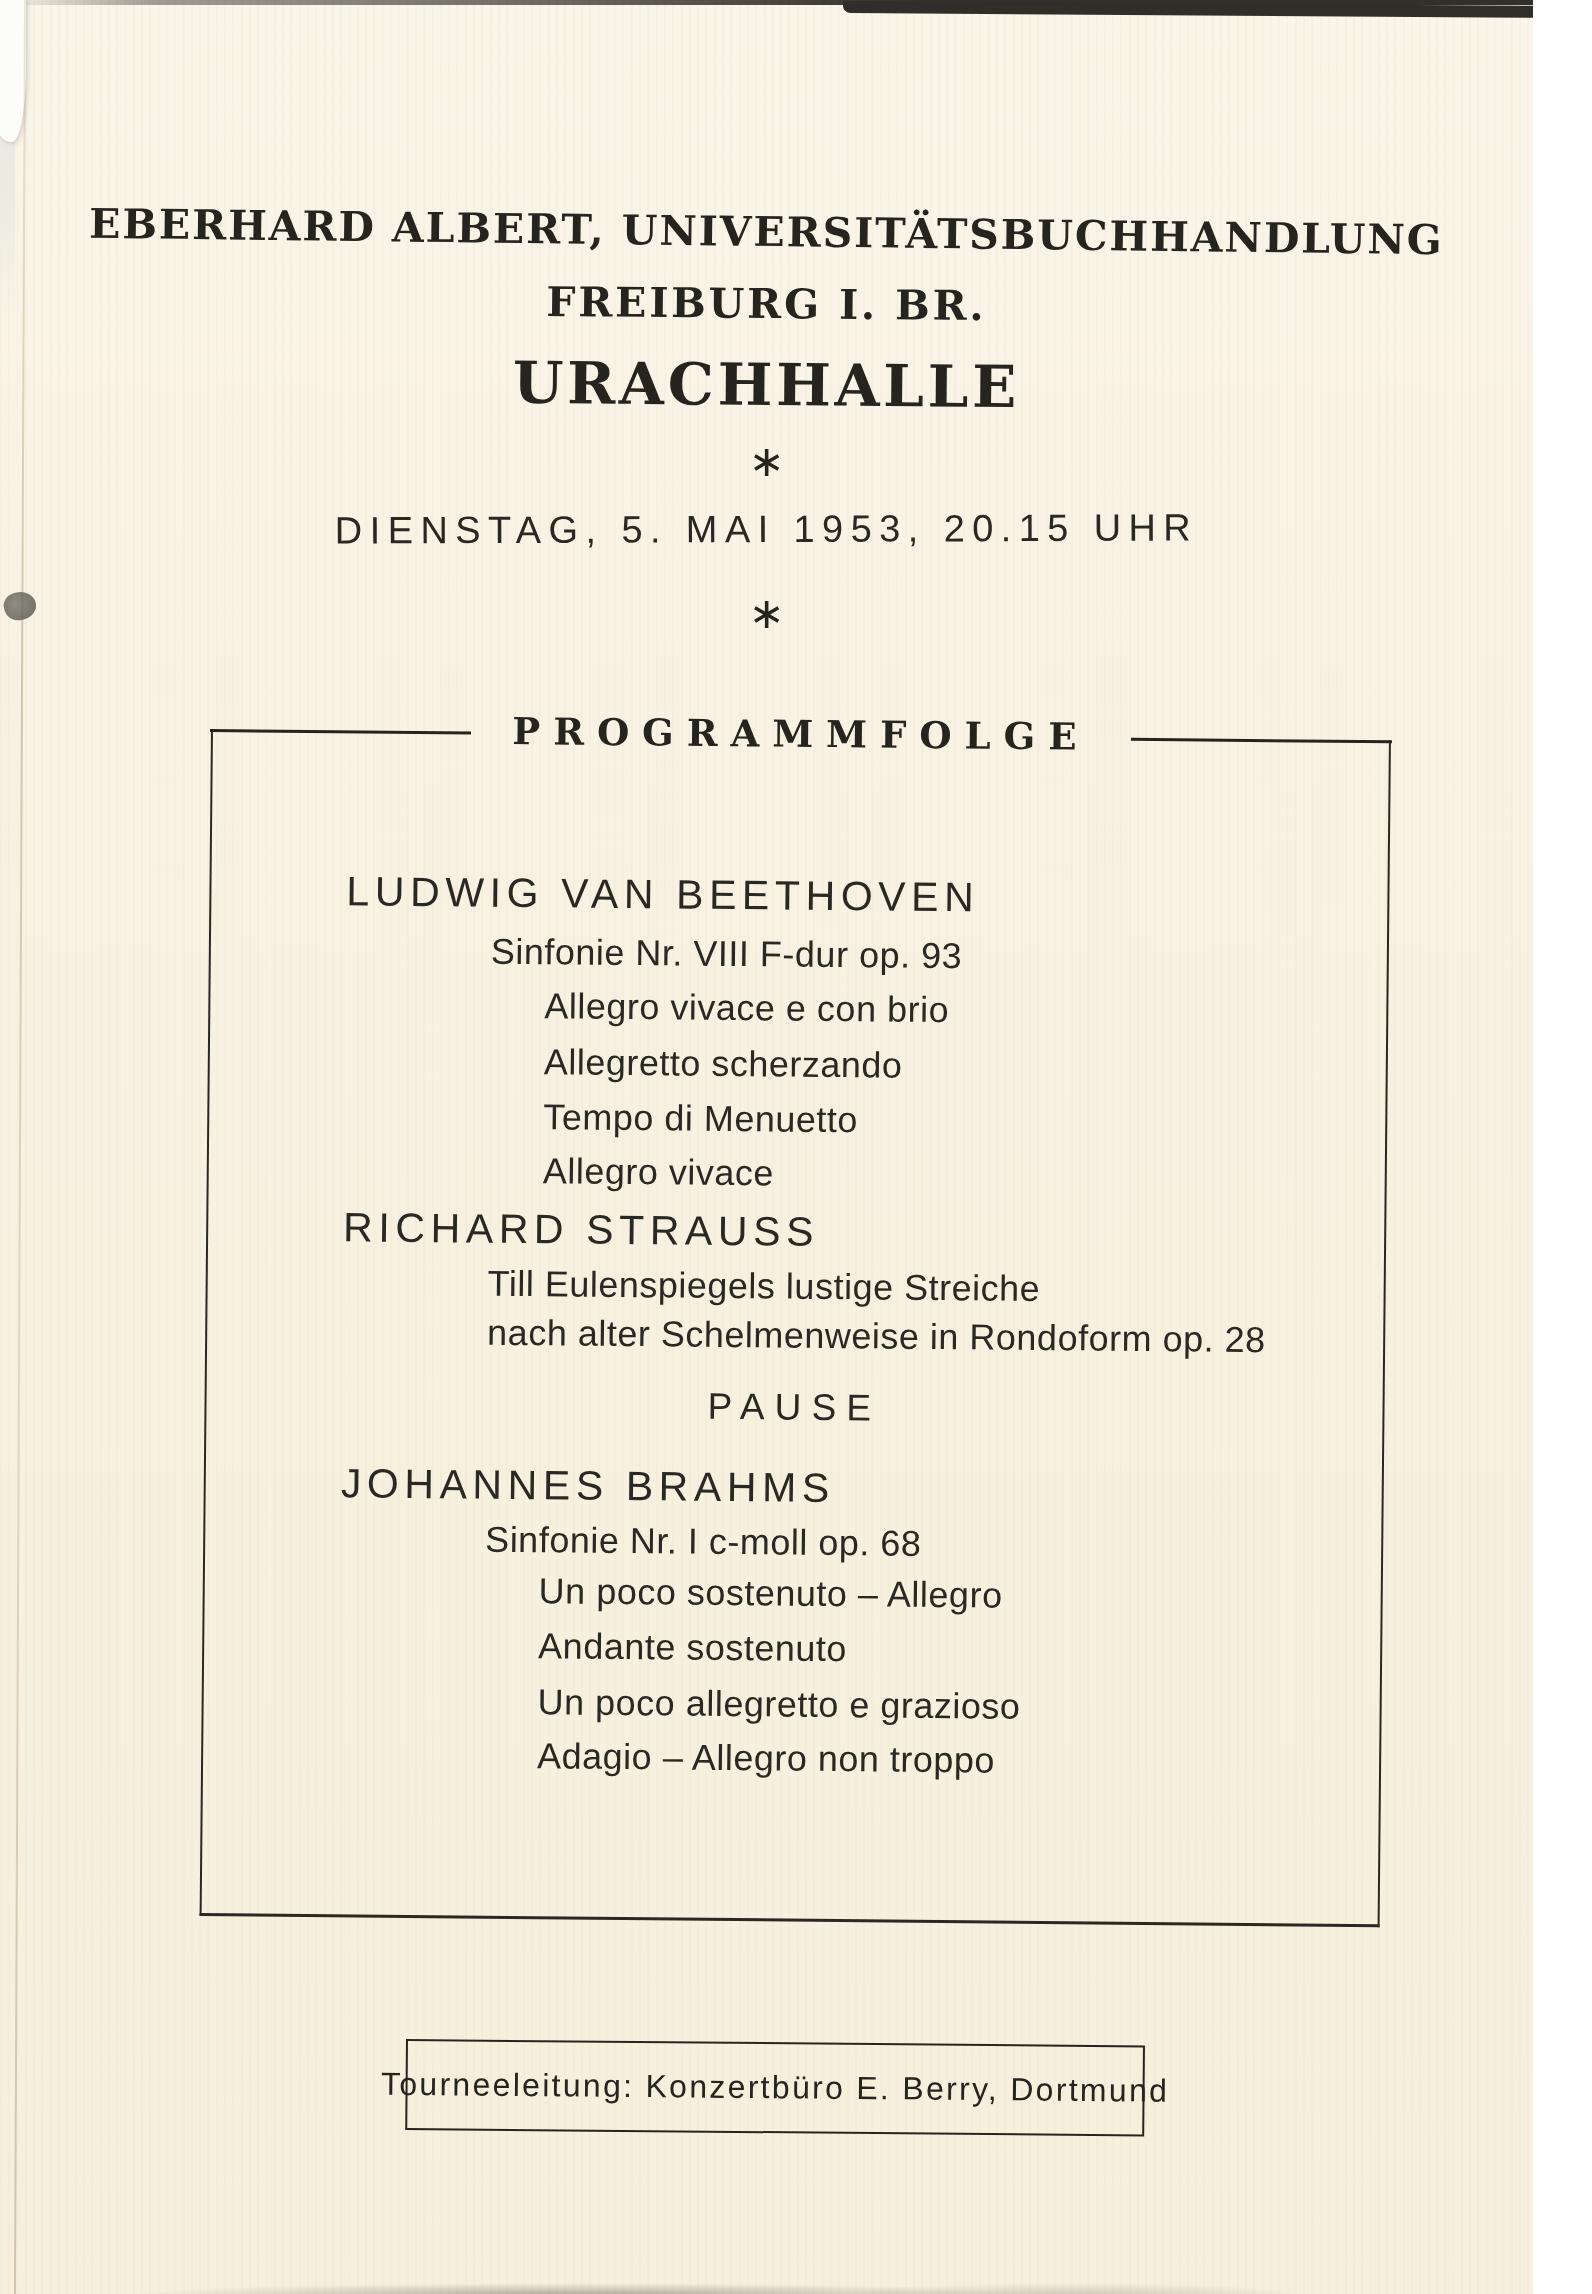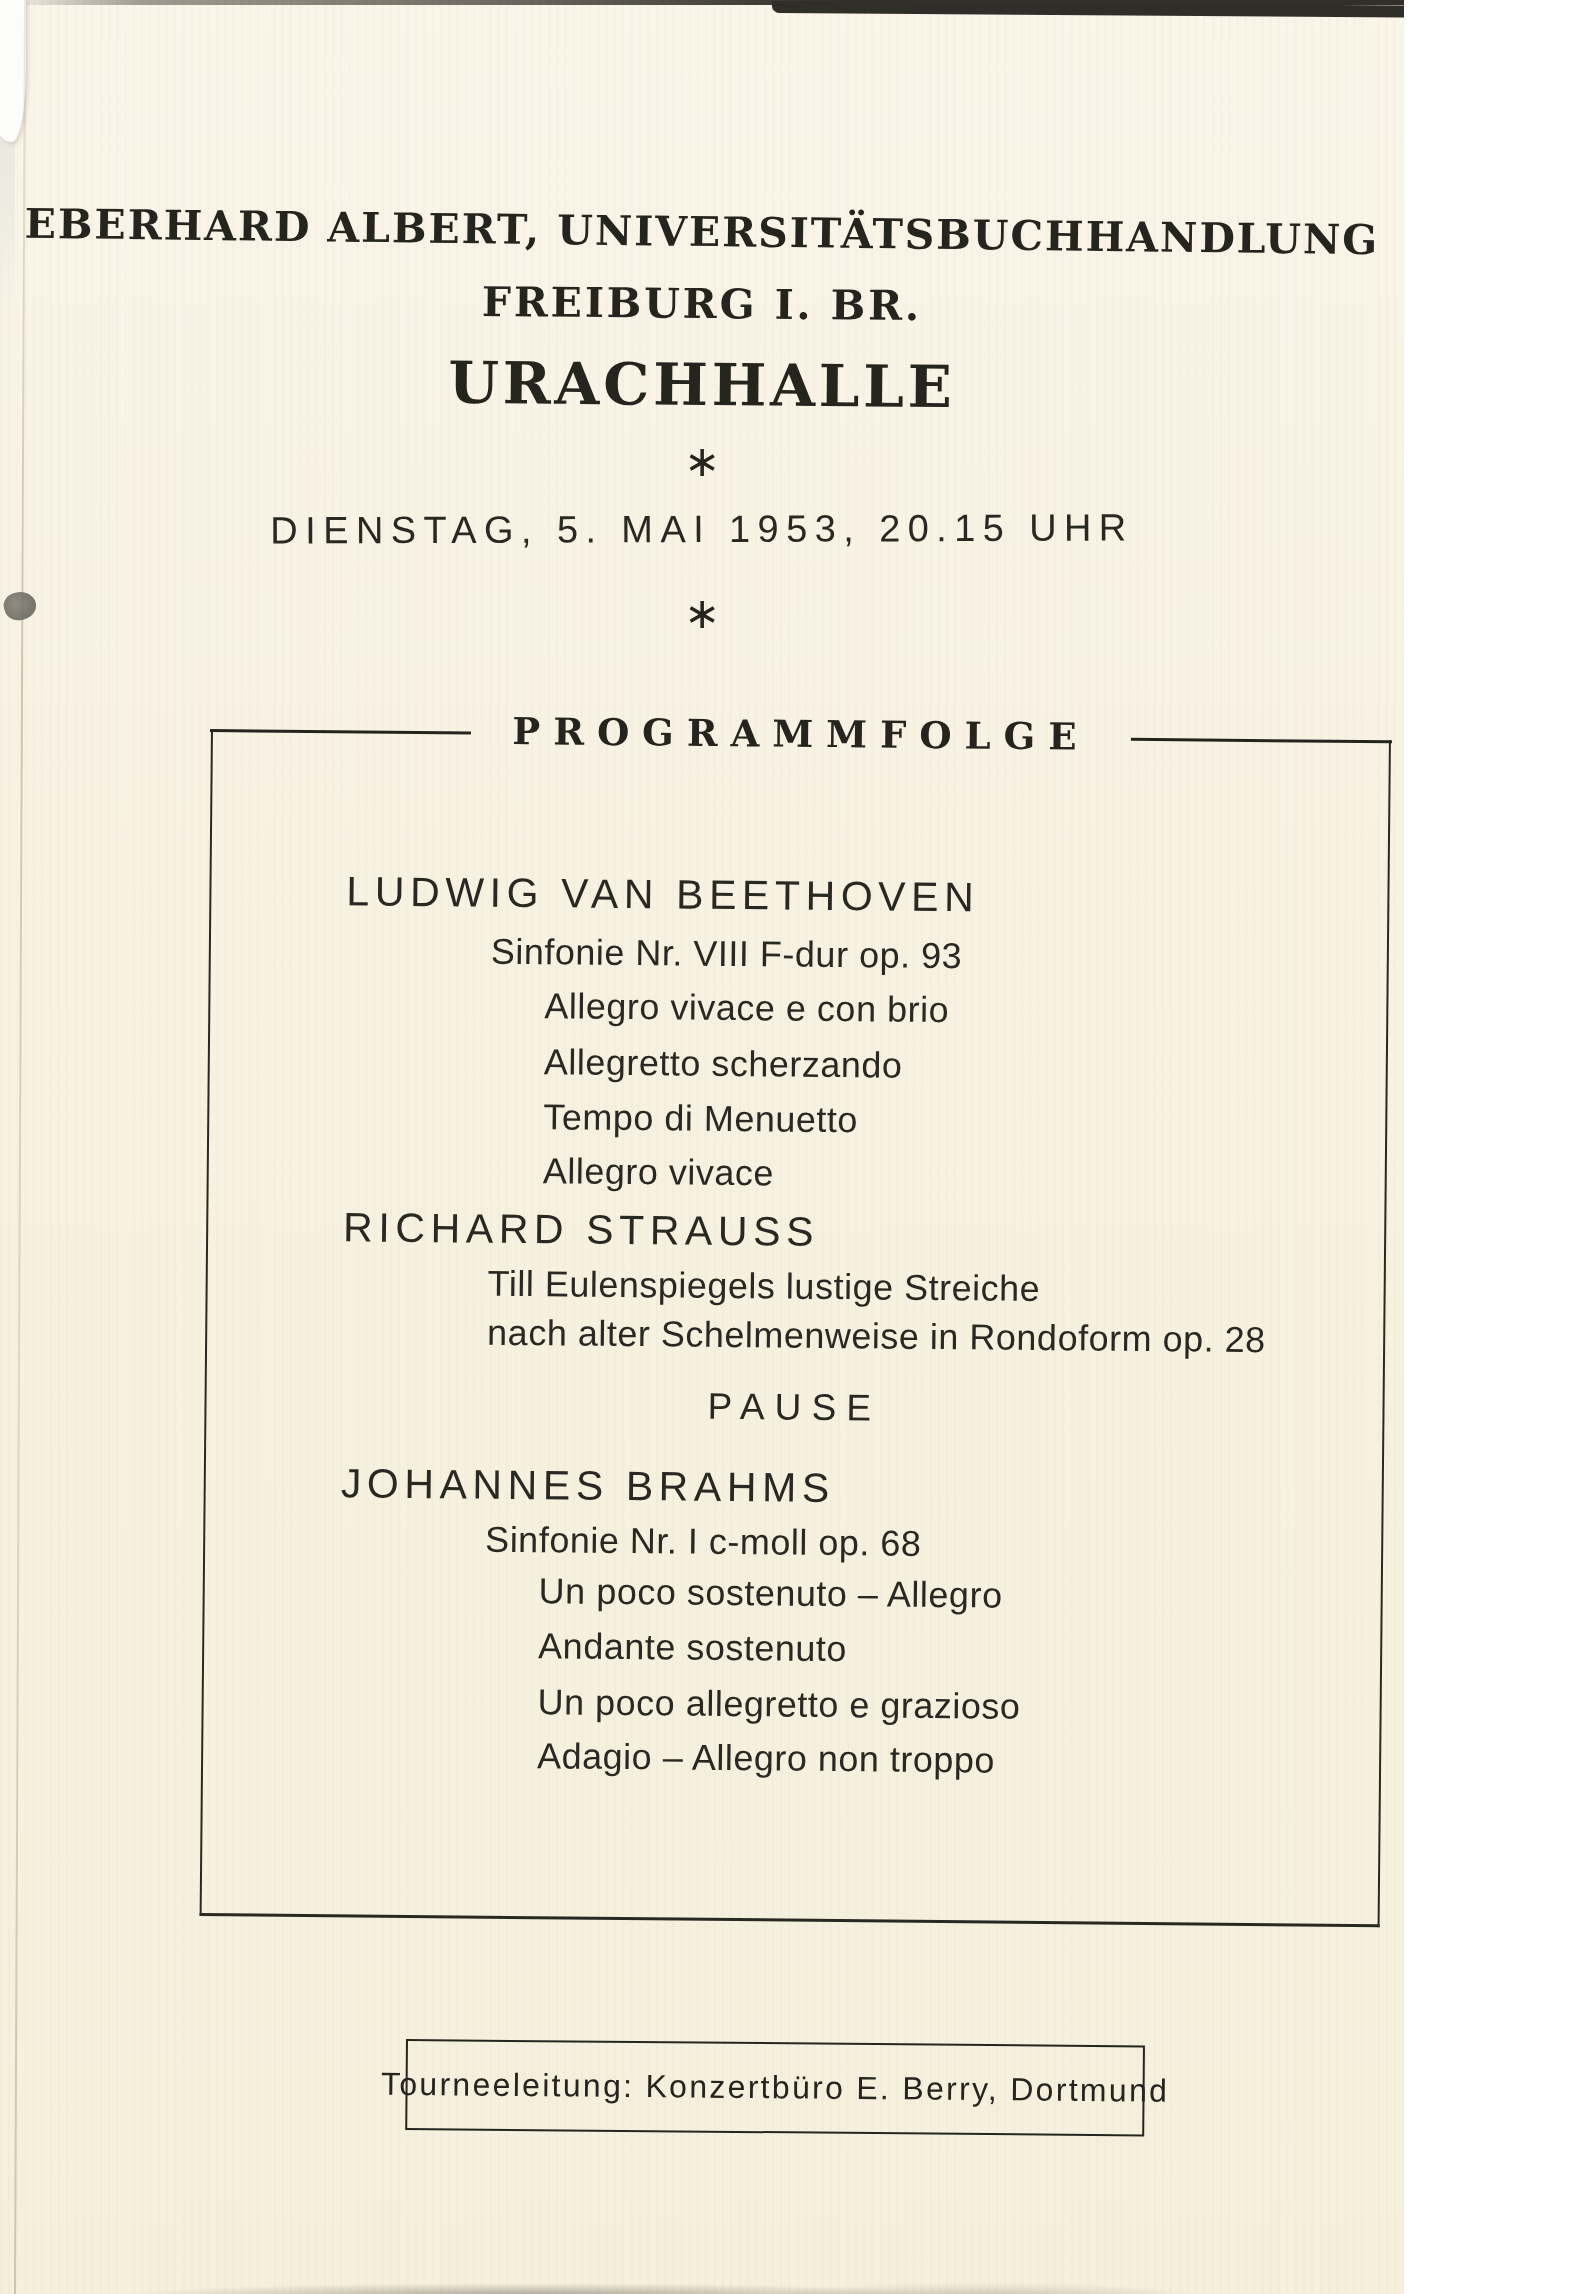--- a/index.html
+++ b/index.html
@@ -3,21 +3,21 @@
 <meta charset="utf-8">
 <style>
   html,body{margin:0;padding:0;}
   body{
     width:1593px;height:2295px;
     font-family:"Liberation Sans",sans-serif;
     background:#ffffff;
     overflow:hidden;
   }
   .page{
-    position:relative;width:1404px;height:2295px;
+    position:relative;width:1533px;height:2295px;
     background:
       repeating-linear-gradient(90deg, rgba(233,222,196,0.18) 0 1.9px, rgba(0,0,0,0) 1.9px 8.3px),
       linear-gradient(180deg,#f9f5e9 0%,#f7f1e1 45%,#f5efdc 100%);
     color:#26241f;
     overflow:hidden;
   }
 
   
   .scan-top-a{position:absolute;top:0;left:0;width:100%;height:4.6px;
     background:linear-gradient(to right, rgba(50,48,42,0) 0%, rgba(50,48,42,.45) 10%, rgba(50,48,42,.7) 35%, #32302a 60%);}

